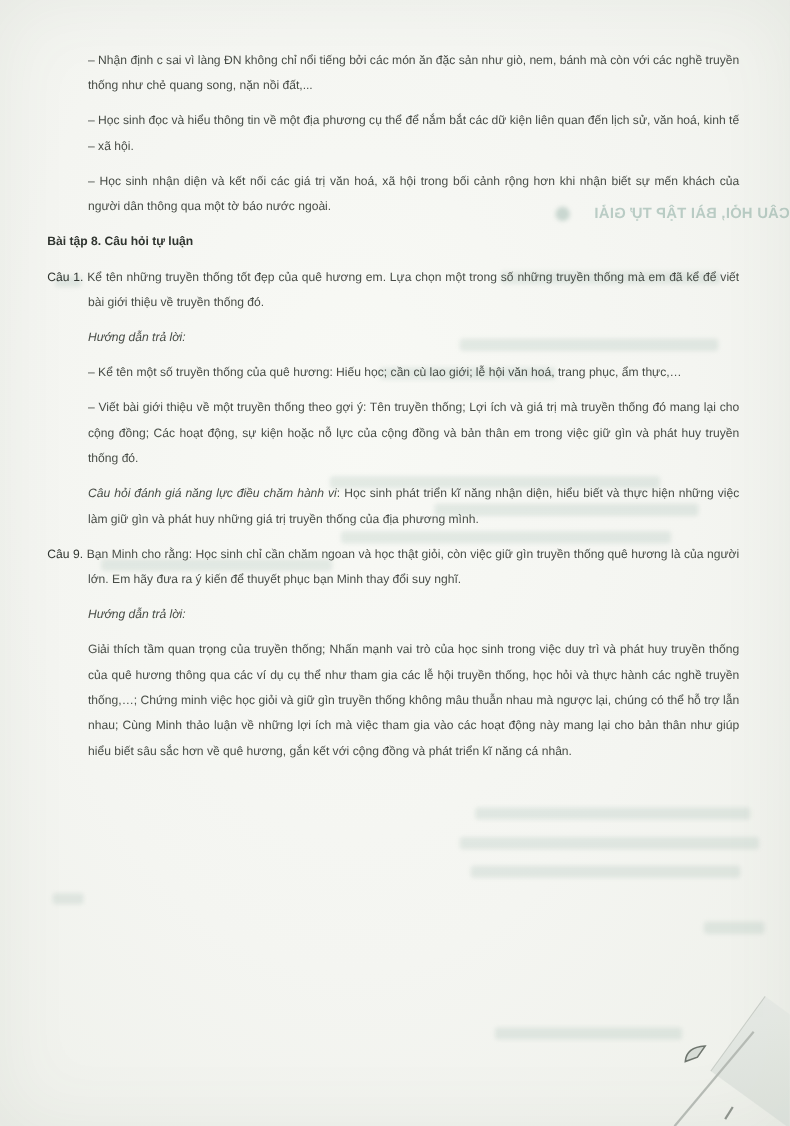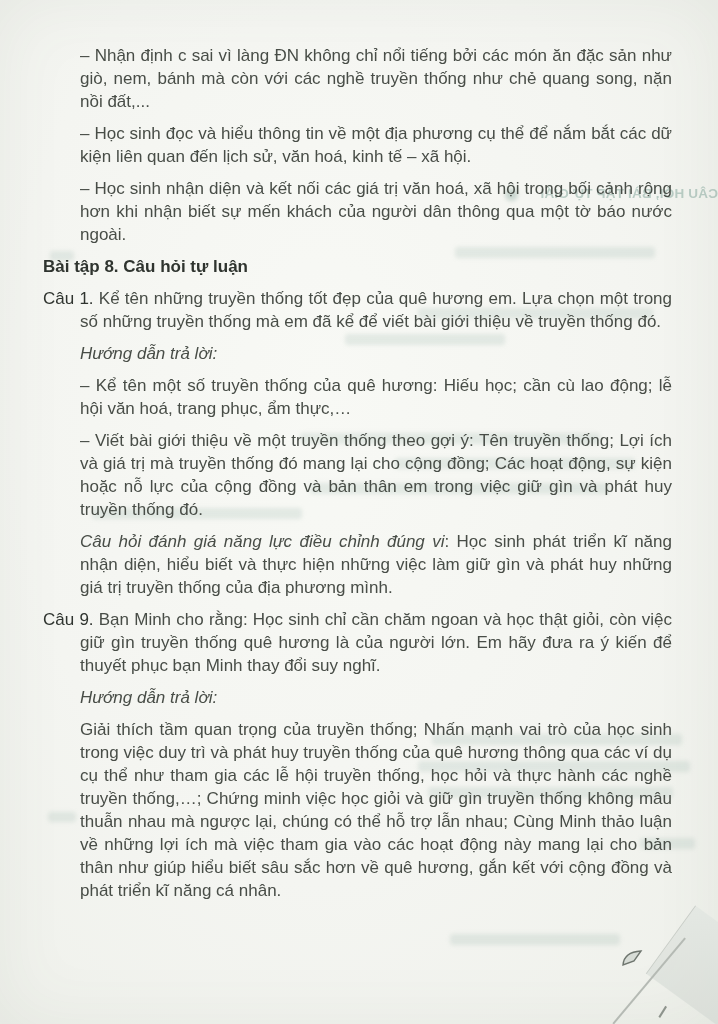--- a/index.html
+++ b/index.html
@@ -4,21 +4,21 @@
 <style>
   html,body{margin:0;padding:0;}
   body{background:#e9ebe6;}
   .page{
     position:relative;width:718px;height:1024px;overflow:hidden;
     background:radial-gradient(ellipse at 45% 38%, #f8f9f5 0%, #f4f5f1 55%, #eef0ea 100%);
     box-shadow:inset 0 0 70px rgba(90,100,90,.07);
     font-family:"Liberation Sans","DejaVu Sans",sans-serif;
     color:#484d47;
   }
-  .doc{position:absolute;left:43px;right:46px;top:44px;font-size:17px;line-height:23px;}
+  .doc{position:absolute;left:43px;right:46px;top:44px;font-size:11px;line-height:23px;}
   .doc p{margin:0 0 9px 0;text-align:justify;}
   .ind{margin-left:37px !important;}
   .hang{padding-left:37px;text-indent:-37px;}
   .it{font-style:italic;}
   .doc strong{font-weight:normal;color:#2f342f;}
   .heading{font-weight:bold;color:#2f342f;}
   
   .ghost-heading{
     position:absolute;left:521px;top:186px;width:197px;
     transform:scaleX(-1);font-weight:bold;font-size:13.5px;white-space:nowrap;
@@ -58,23 +58,23 @@
   <div class="smudge" style="left:640px;top:838px;width:55px;height:11px"></div>
   <div class="smudge" style="left:450px;top:934px;width:170px;height:11px"></div>
 
   <article class="doc">
     <p class="ind">– Nhận định c sai vì làng ĐN không chỉ nổi tiếng bởi các món ăn đặc sản như giò, nem, bánh mà còn với các nghề truyền thống như chẻ quang song, nặn nồi đất,...</p>
     <p class="ind">– Học sinh đọc và hiểu thông tin về một địa phương cụ thể để nắm bắt các dữ kiện liên quan đến lịch sử, văn hoá, kinh tế – xã hội.</p>
     <p class="ind">– Học sinh nhận diện và kết nối các giá trị văn hoá, xã hội trong bối cảnh rộng hơn khi nhận biết sự mến khách của người dân thông qua một tờ báo nước ngoài.</p>
     <p class="heading">Bài tập 8. Câu hỏi tự luận</p>
     <p class="hang"><strong>Câu 1.</strong><span> Kể tên những truyền thống tốt đẹp của quê hương em. Lựa chọn một trong số những truyền thống mà em đã kể để viết bài giới thiệu về truyền thống đó.</span></p>
     <p class="ind it">Hướng dẫn trả lời:</p>
-    <p class="ind">– Kể tên một số truyền thống của quê hương: Hiếu học; cần cù lao động; lễ hội văn hoá, trang phục, ẩm thực,…</p>
+    <p class="ind">– Kể tên một số truyền thống của quê hương: Hiếu học; cần cù lao giới; lễ hội văn hoá, trang phục, ẩm thực,…</p>
     <p class="ind">– Viết bài giới thiệu về một truyền thống theo gợi ý: Tên truyền thống; Lợi ích và giá trị mà truyền thống đó mang lại cho cộng đồng; Các hoạt động, sự kiện hoặc nỗ lực của cộng đồng và bản thân em trong việc giữ gìn và phát huy truyền thống đó.</p>
-    <p class="ind"><em>Câu hỏi đánh giá năng lực điều chỉnh đúng vi</em><span>: Học sinh phát triển kĩ năng nhận diện, hiểu biết và thực hiện những việc làm giữ gìn và phát huy những giá trị truyền thống của địa phương mình.</span></p>
+    <p class="ind"><em>Câu hỏi đánh giá năng lực điều chăm hành vi</em><span>: Học sinh phát triển kĩ năng nhận diện, hiểu biết và thực hiện những việc làm giữ gìn và phát huy những giá trị truyền thống của địa phương mình.</span></p>
     <p class="hang"><strong>Câu 9.</strong><span> Bạn Minh cho rằng: Học sinh chỉ cần chăm ngoan và học thật giỏi, còn việc giữ gìn truyền thống quê hương là của người lớn. Em hãy đưa ra ý kiến để thuyết phục bạn Minh thay đổi suy nghĩ.</span></p>
     <p class="ind it">Hướng dẫn trả lời:</p>
     <p class="ind">Giải thích tầm quan trọng của truyền thống; Nhấn mạnh vai trò của học sinh trong việc duy trì và phát huy truyền thống của quê hương thông qua các ví dụ cụ thể như tham gia các lễ hội truyền thống, học hỏi và thực hành các nghề truyền thống,…; Chứng minh việc học giỏi và giữ gìn truyền thống không mâu thuẫn nhau mà ngược lại, chúng có thể hỗ trợ lẫn nhau; Cùng Minh thảo luận về những lợi ích mà việc tham gia vào các hoạt động này mang lại cho bản thân như giúp hiểu biết sâu sắc hơn về quê hương, gắn kết với cộng đồng và phát triển kĩ năng cá nhân.</p>
   </article>
 
   <div class="corner-plate"></div>
   <div class="edge-line"></div>
   <div class="curl">
     <svg width="26" height="24" viewBox="0 0 26 24">
       <path d="M3 19 Q4 6 21 5 L14 15 Z" fill="#d7dcd6" stroke="#6e756e" stroke-width="1.4"></path>

